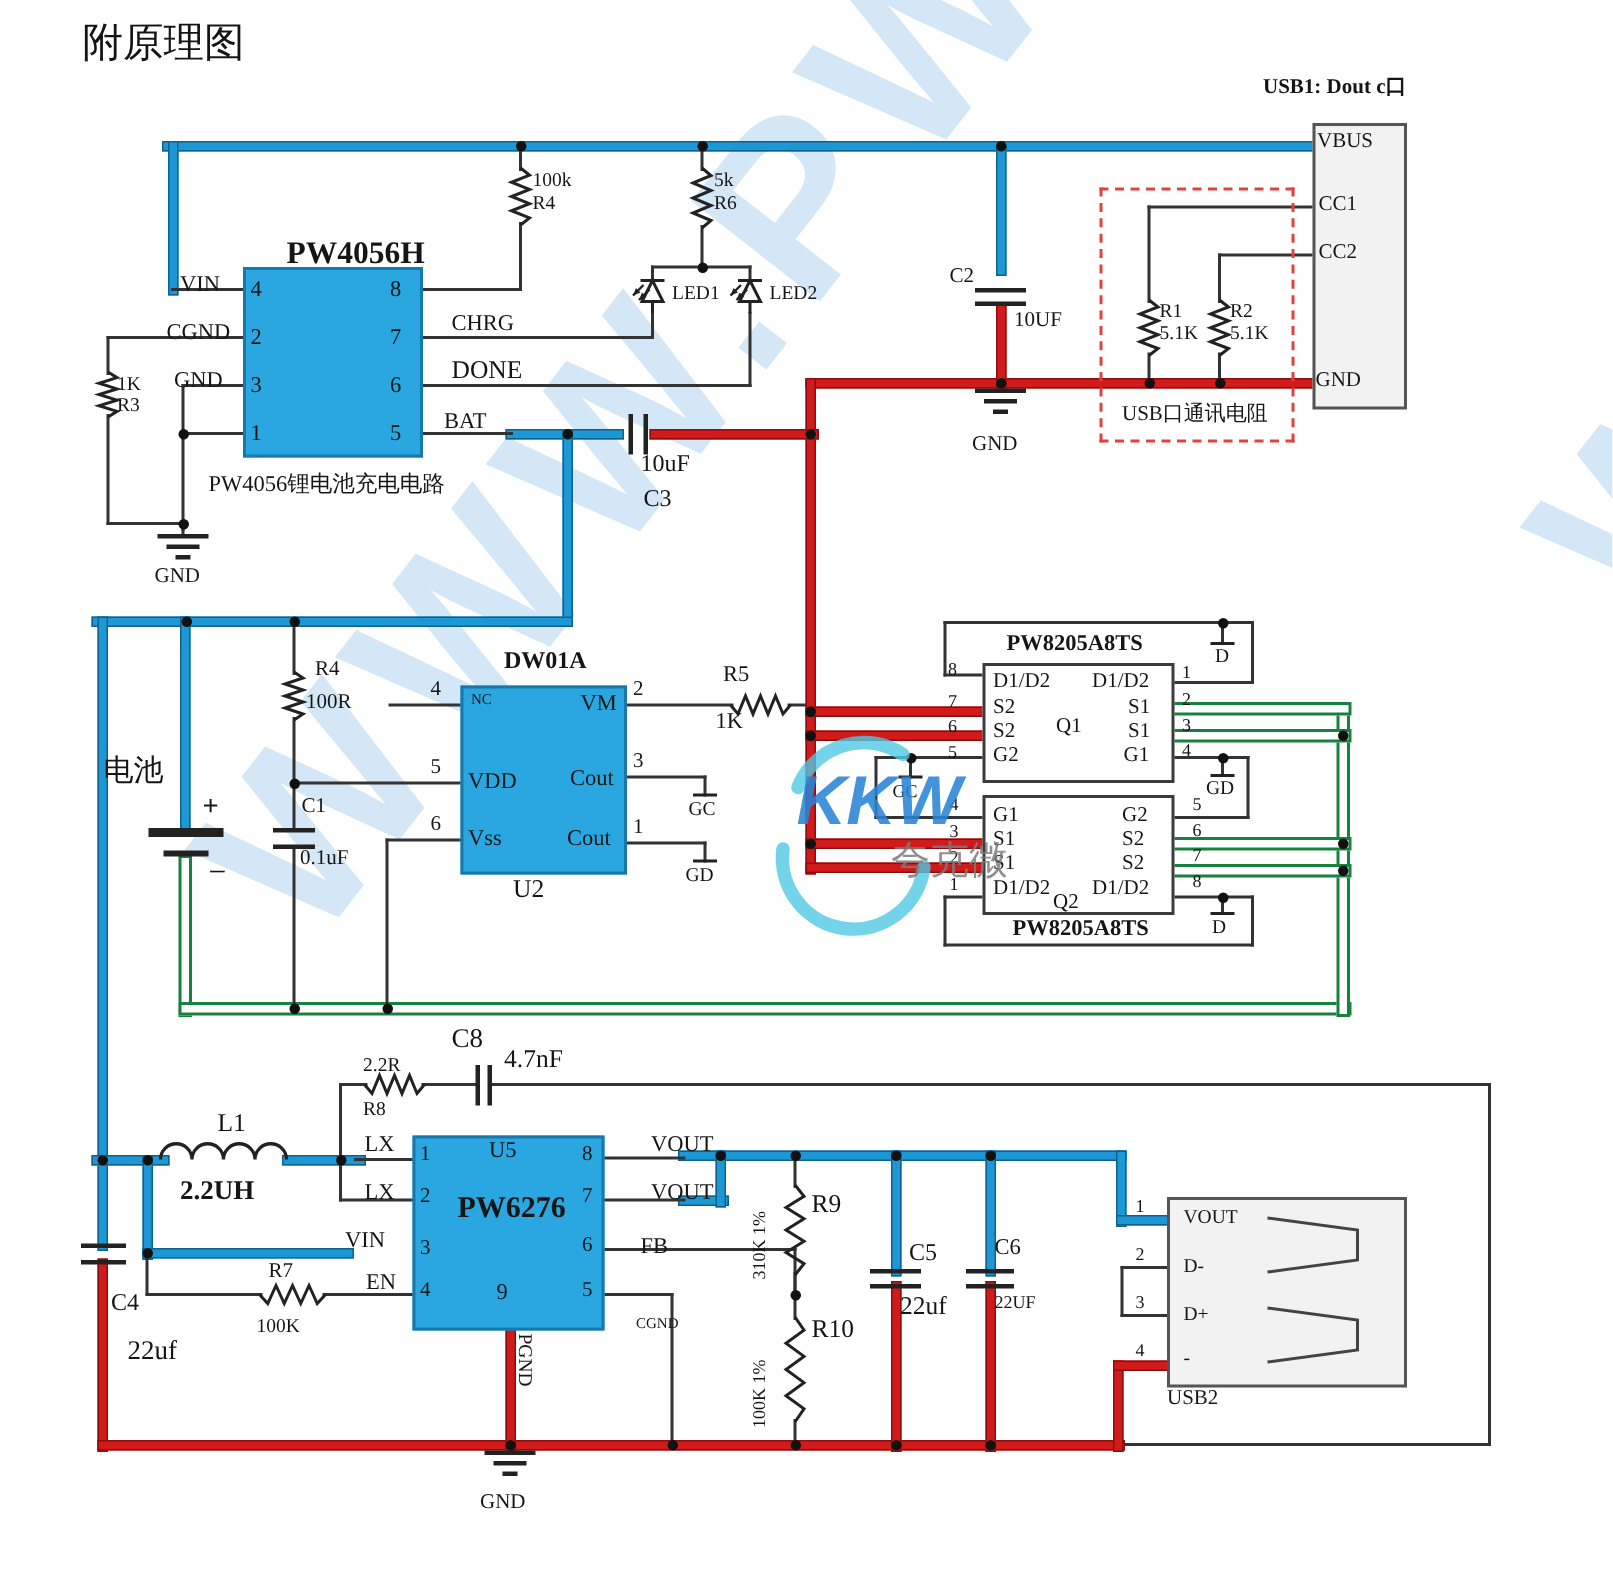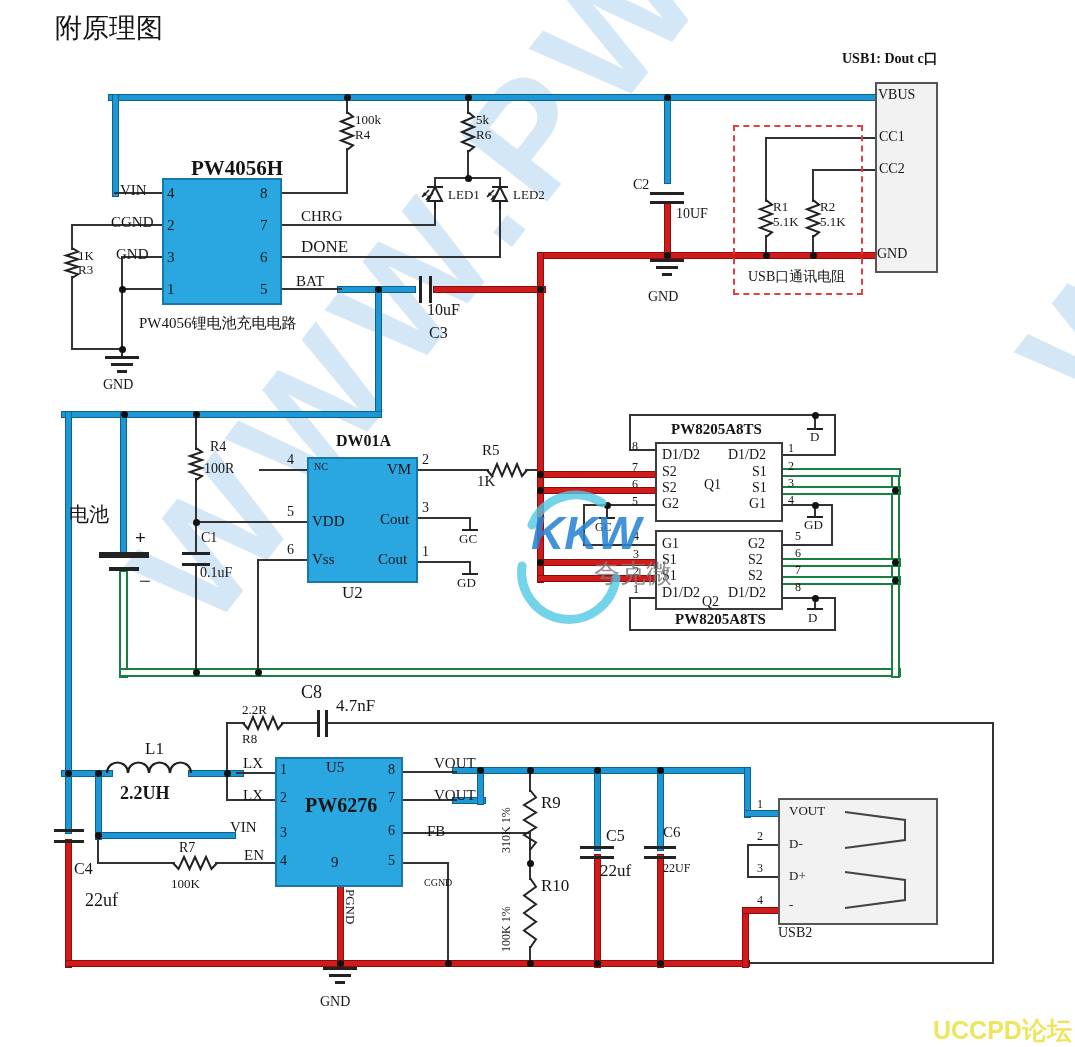--- a/index.html
+++ b/index.html
@@ -450,14 +450,13 @@
     <div class="lbl" style="left: 789px; top: 837px; font-size: 13px;">D-</div>
     <div class="lbl" style="left: 789px; top: 869px; font-size: 13px;">D+</div>
     <div class="lbl" style="left: 789px; top: 898px; font-size: 13px;">-</div>
     <div class="lbl" style="left: 778px; top: 926px; font-size: 14px;">USB2</div>
     <svg width="200" height="140" style="left: 500px; top: 468px;">
       <path d="M102 35 A47 47 0 0 0 32 57" fill="none" stroke="rgba(79,200,228,.8)" stroke-width="9" stroke-linecap="round"></path>
       <path d="M22 98 A47 47 0 0 0 116 110" fill="none" stroke="rgba(79,200,228,.8)" stroke-width="9" stroke-linecap="round"></path>
     </svg>
     <div class="kkw-t" style="left: 531px; top: 506px; font-size: 46px;">KKW</div>
     <div class="kkw-s" style="left: 594px; top: 556px; font-size: 26px;">夸克微</div>
-    <div class="forum" style="left: 933px; top: 1014px; font-size: 25px;">UCCPD论坛</div>
   </div>
 
 </body></html>

